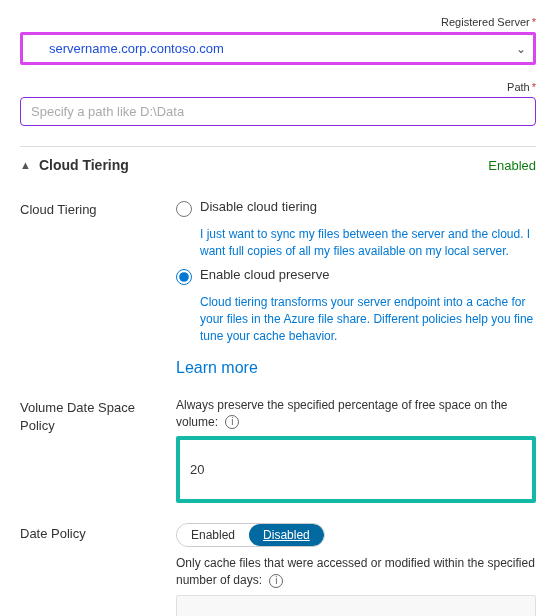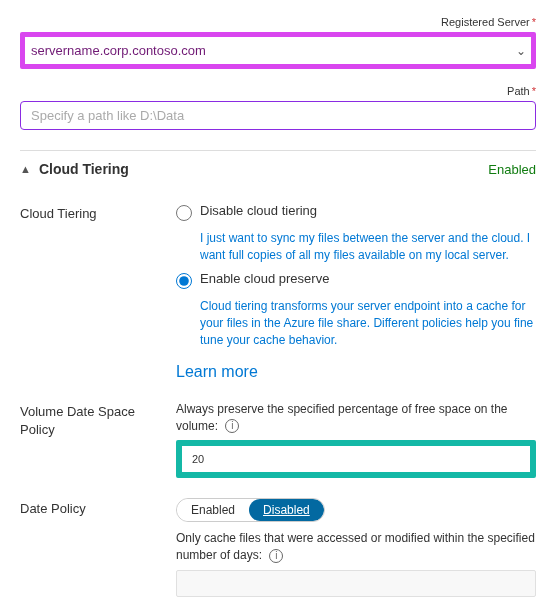--- a/index.html
+++ b/index.html
@@ -23,25 +23,25 @@
       color: #d13438;
       margin-left: 2px;
     }
 
     .select-wrapper {
       position: relative;
       margin-bottom: 16px;
     }
     .select-box {
       width: 100%;
-      border: 5px solid #d946ef;
+      border: 3px solid #d946ef;
       border-radius: 2px;
-      padding: 6px 32px 6px 6px;
-      font-size: 13px;
-      color: #701a75;
+      padding: 6px 32px 6px 26px;
+      font-size: 13px;
+      color: #1d4ed8;
       appearance: none;
       background: #fff;
       cursor: pointer;
       outline: none;
     }
     .select-chevron {
       position: absolute;
       right: 10px;
       top: 50%;
       transform: translateY(-50%);
@@ -159,24 +159,24 @@
       border-radius: 50%;
       font-size: 10px;
       color: #666;
       cursor: default;
       margin-left: 4px;
       vertical-align: middle;
     }
 
     .text-input-small {
       width: 100%;
-      border: 6px solid #14b8a6;
+      border: 4px solid #14b8a6;
       border-radius: 2px;
-      padding: 7px 10px;
-      font-size: 11px;
+      padding: 22px 10px;
+      font-size: 13px;
       color: #333;
       outline: none;
     }
 
     .toggle-container {
       display: flex;
       align-items: center;
       border: 1px solid #ccc;
       border-radius: 20px;
       overflow: hidden;

